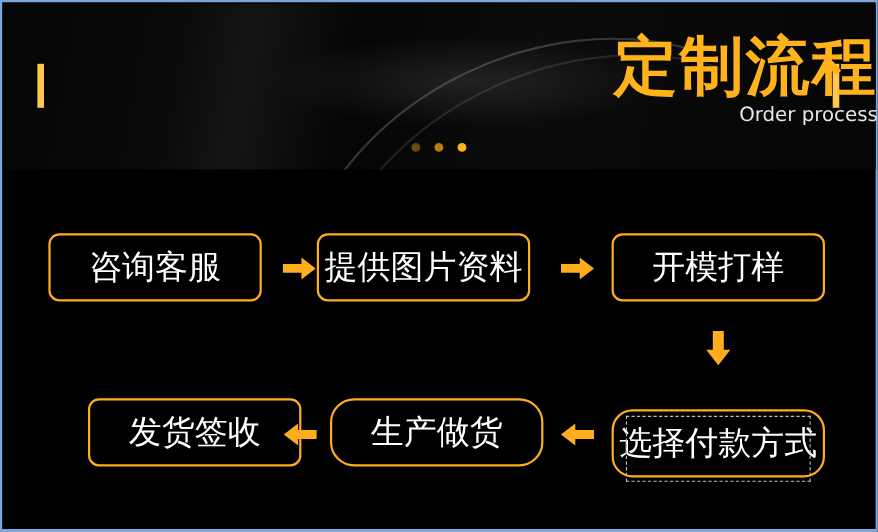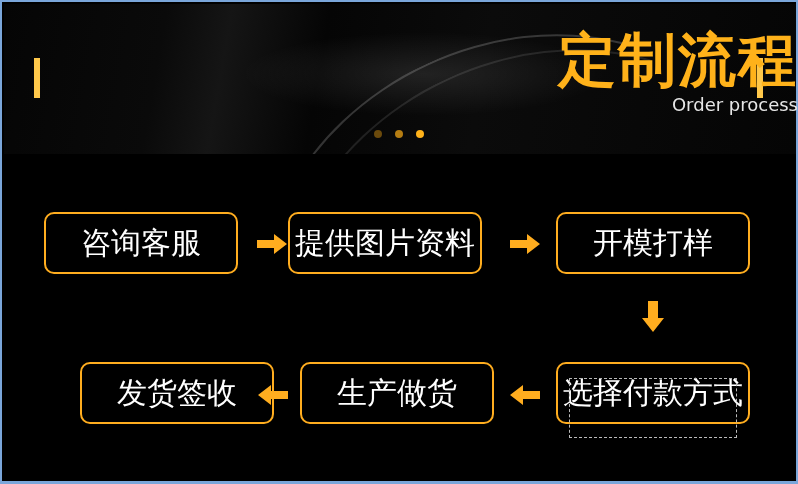--- a/index.html
+++ b/index.html
@@ -99,23 +99,23 @@
   <polygon points="6,0 16,0 16,17 22,17 11,31 0,17 6,17" fill="#ffad1f"></polygon>
 </svg>
 
 <div class="step" style="left:44px; top:362px;margin-left:36px;">
   <span>发货签收</span>
 </div>
 <svg class="arrow" style="left:258px; top:385px;" width="30" height="20" viewBox="0 0 30 20">
   <polygon points="30,6 13,6 13,0 0,10 13,20 13,14 30,14" fill="#ffad1f"></polygon>
 </svg>
 
-<div class="step" style="left:300px; top:362px;">
+<div class="step" style="left:300px; top:362px;border-radius:22px;">
   <span>生产做货</span>
 </div>
 <svg class="arrow" style="left:510px; top:385px;" width="30" height="20" viewBox="0 0 30 20">
   <polygon points="30,6 13,6 13,0 0,10 13,20 13,14 30,14" fill="#ffad1f"></polygon>
 </svg>
 
-<div class="step" style="left:556px; top:362px;">
+<div class="step" style="left:556px; top:372px;border-radius:19px;">
   <span>选择付款方式</span>
 </div>
 <div class="sel-outline"></div>
 
 </body></html>

